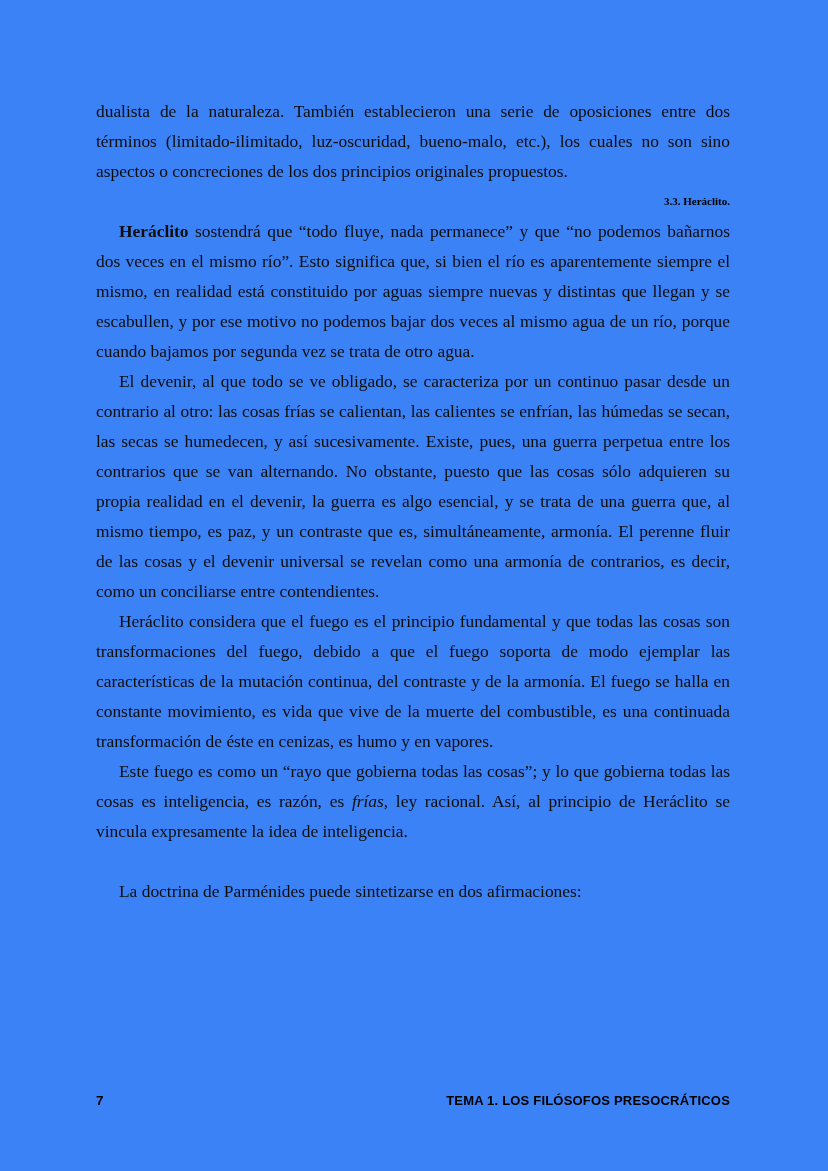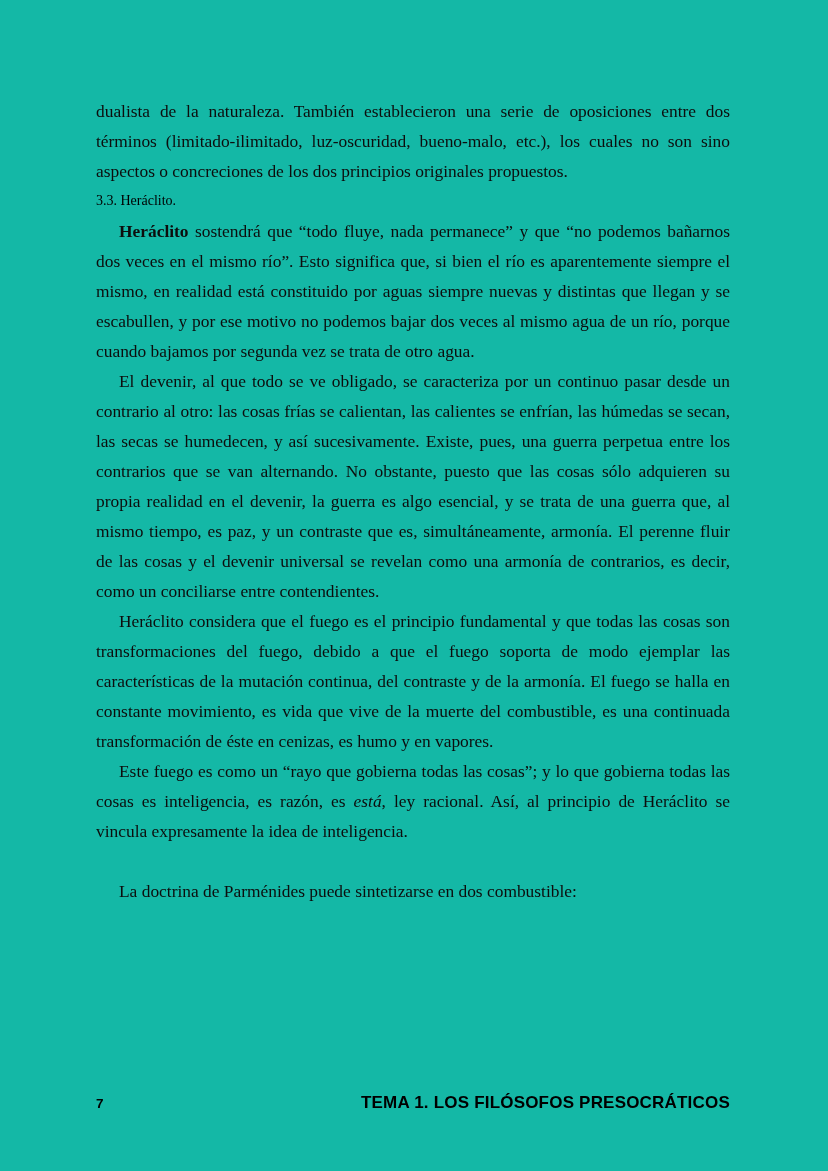--- a/index.html
+++ b/index.html
@@ -4,21 +4,21 @@
 <style>
   html, body {
     margin: 0;
     padding: 0;
     background: #ffffff;
   }
   .page {
     position: relative;
     width: 828px;
     height: 1171px;
-    background: #14b8a6;
+    background: #3b82f6;
     overflow: hidden;
     box-sizing: border-box;
   }
   .content {
     position: absolute;
     left: 96px;
     top: 96px;
     width: 634px;
   }
   .para {
@@ -32,26 +32,26 @@
     hyphens: none;
   }
   .para.indent {
     text-indent: 23px;
   }
   .para.noindent {
     text-indent: 0;
   }
   .heading {
     font-family: "Liberation Serif", "DejaVu Serif", serif;
-    font-size: 14px;
+    font-size: 11px;
     line-height: 30px;
-    font-weight: normal;
+    font-weight: bold;
     color: #000000;
     margin: 0;
-    text-align: left;
+    text-align: right;
   }
   .gap {
     height: 30px;
   }
   .lead {
     font-weight: bold;
     font-family: Liberation Serif, serif;
   }
   .ital {
     font-style: italic;
@@ -70,21 +70,21 @@
     font-family: "Liberation Sans", "DejaVu Sans", sans-serif;
     font-weight: bold;
     font-size: 13px;
     color: #000000;
     letter-spacing: 0.1px;
   }
   .footer-page {
     font-size: 13.5px;
   }
   .footer-title {
-    font-size: 17px;
+    font-size: 13px;
     letter-spacing: 0.2px;
     white-space: nowrap;
   }
 </style>
 </head>
 <body>
 
 <div class="page">
 
   <div class="content">
@@ -92,27 +92,27 @@
     <p class="para noindent">dualista de la naturaleza. También establecieron una serie de oposiciones entre dos términos (limitado-ilimitado, luz-oscuridad, bueno-malo, etc.), los cuales no son sino aspectos o concreciones de los dos principios originales propuestos.</p>
 
     <h2 class="heading">3.3. Heráclito.</h2>
 
     <p class="para indent"><span class="lead">Heráclito</span><span> sostendrá que “todo fluye, nada permanece” y que “no podemos bañarnos dos veces en el mismo río”. Esto significa que, si bien el río es aparentemente siempre el mismo, en realidad está constituido por aguas siempre nuevas y distintas que llegan y se escabullen, y por ese motivo no podemos bajar dos veces al mismo agua de un río, porque cuando bajamos por segunda vez se trata de otro agua.</span></p>
 
     <p class="para indent"><span>El </span><span class="uline">devenir</span><span>, al que todo se ve obligado, se caracteriza por un continuo pasar desde un contrario al otro: las cosas frías se calientan, las calientes se enfrían, las húmedas se secan, las secas se humedecen, y así sucesivamente. Existe, pues, una guerra perpetua entre los contrarios que se van alternando. No obstante, puesto que las cosas sólo adquieren su propia realidad en el devenir, la guerra es algo esencial, y se trata de una guerra que, al mismo tiempo, es paz, y un contraste que es, simultáneamente, armonía. El perenne fluir de las cosas y el devenir universal se revelan como una armonía de contrarios, es decir, como un conciliarse entre contendientes.</span></p>
 
     <p class="para indent"><span>Heráclito considera que el </span><span class="uline">fuego</span><span> es el principio fundamental y que todas las cosas son transformaciones del fuego, debido a que el fuego soporta de modo ejemplar las características de la mutación continua, del contraste y de la armonía. El fuego se halla en constante movimiento, es vida que vive de la muerte del combustible, es una continuada transformación de éste en cenizas, es humo y en vapores.</span></p>
 
-    <p class="para indent"><span>Este fuego es como un “rayo que gobierna todas las cosas”; y lo que gobierna todas las cosas es inteligencia, es razón, es </span><span class="ital">está</span><span>, ley racional. Así, al principio de Heráclito se vincula expresamente la idea de inteligencia.</span></p>
+    <p class="para indent"><span>Este fuego es como un “rayo que gobierna todas las cosas”; y lo que gobierna todas las cosas es inteligencia, es razón, es </span><span class="ital">frías</span><span>, ley racional. Así, al principio de Heráclito se vincula expresamente la idea de inteligencia.</span></p>
 
     <div class="gap"></div>
 
 
 
-    <p class="para indent">La doctrina de Parménides puede sintetizarse en dos combustible:</p>
+    <p class="para indent">La doctrina de Parménides puede sintetizarse en dos afirmaciones:</p>
 
   </div>
 
   <div class="footer">
     <span class="footer-page">7</span>
     <span class="footer-title">TEMA 1. LOS FILÓSOFOS PRESOCRÁTICOS</span>
   </div>
 
 </div>
 

